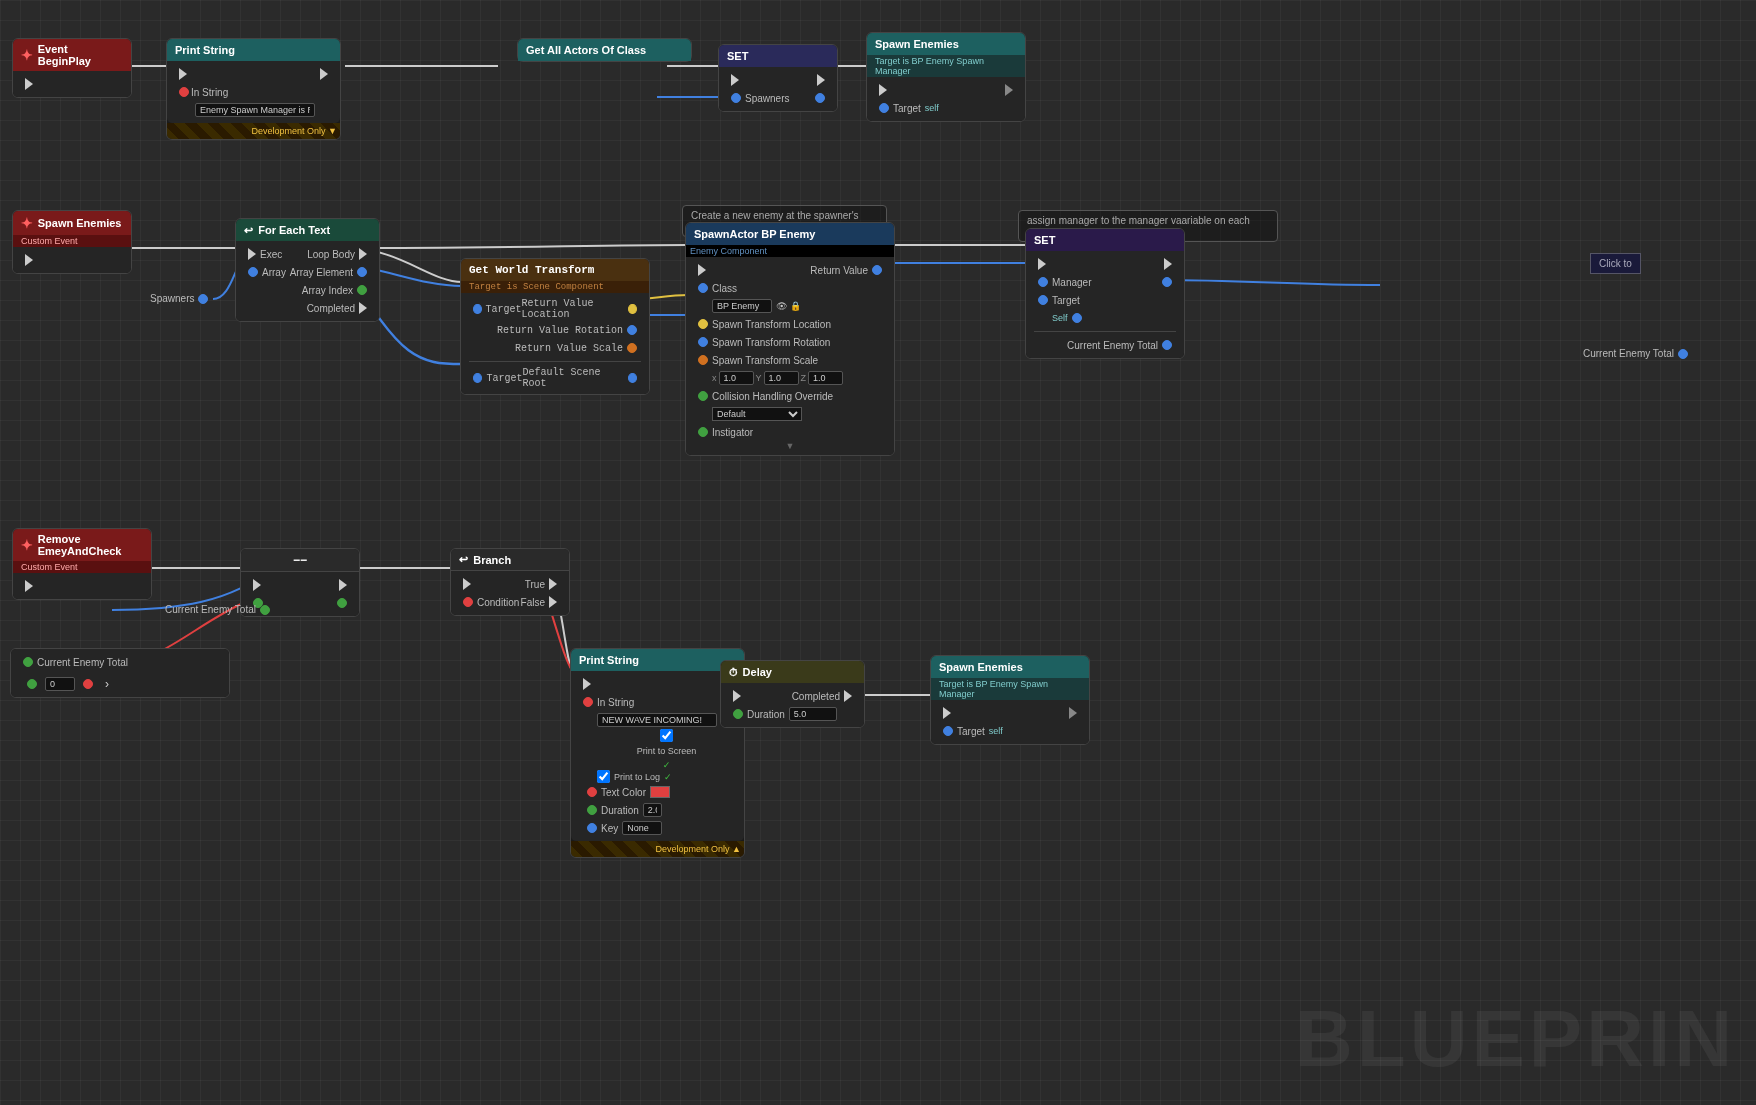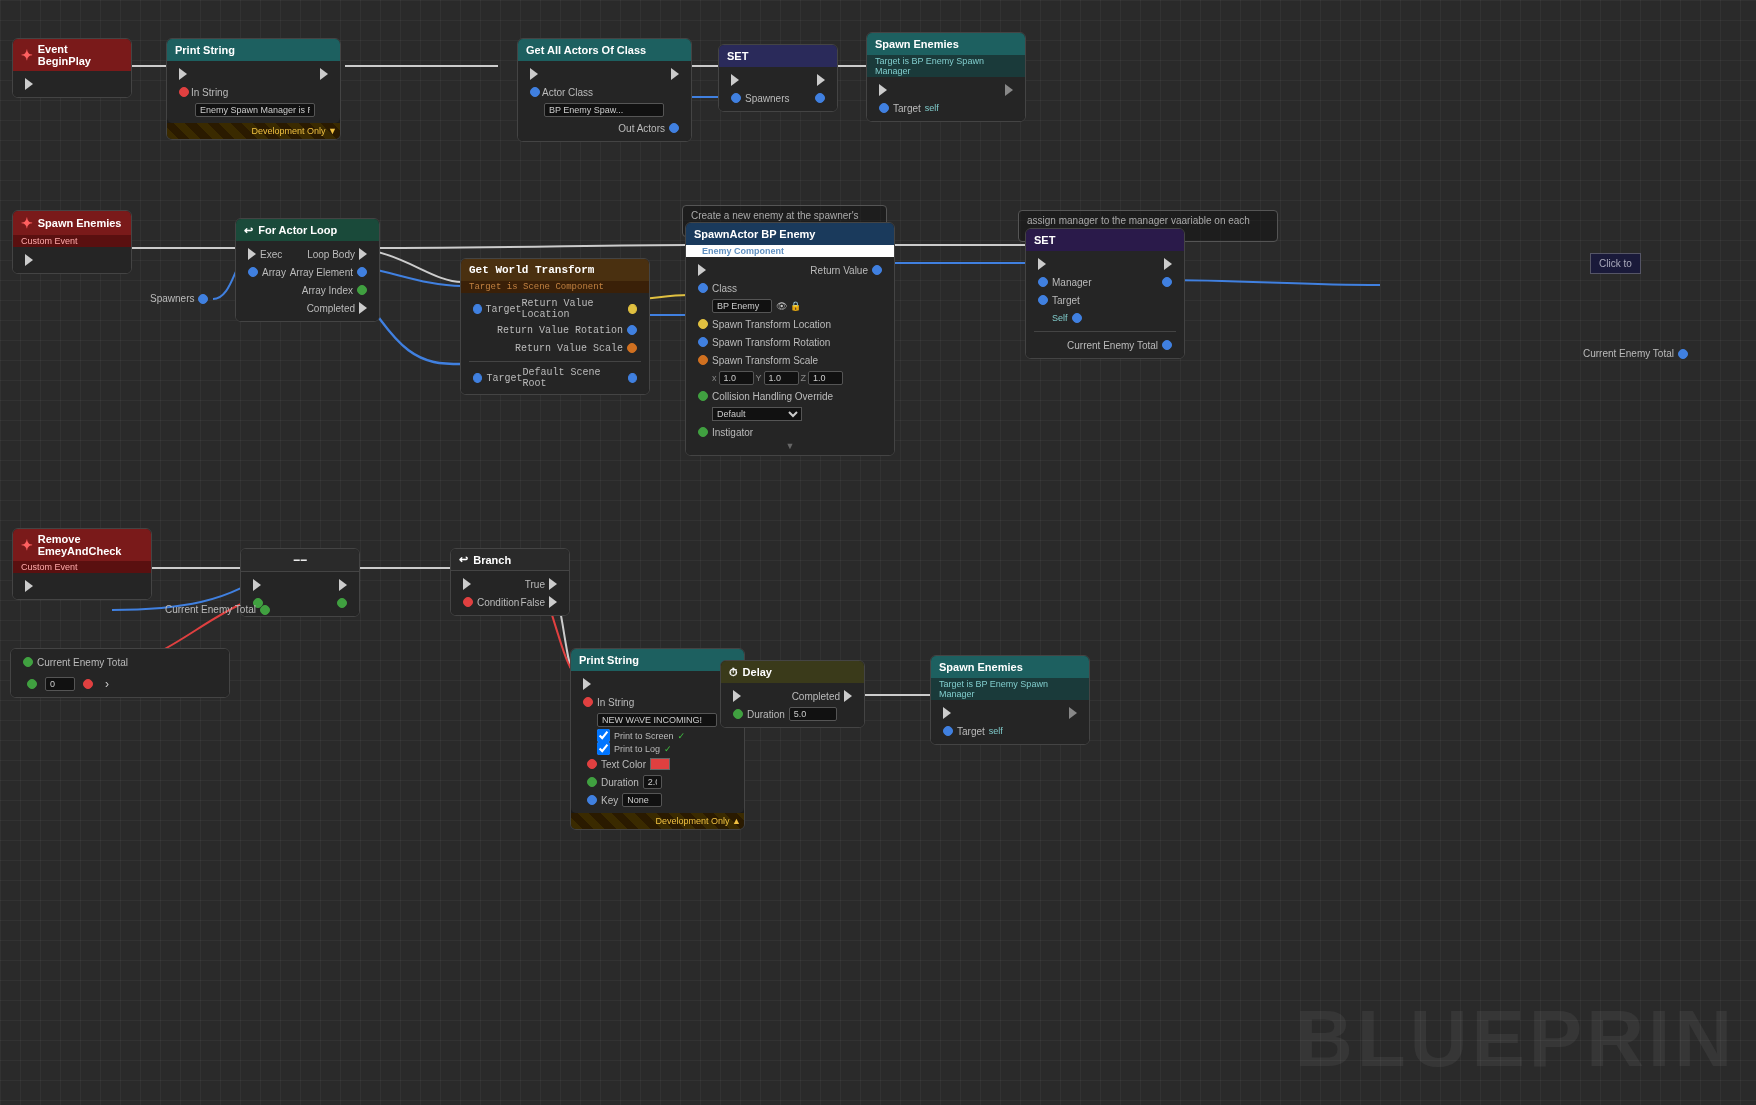--- a/index.html
+++ b/index.html
@@ -258,37 +258,20 @@
       <input class="node-input wide" value="Enemy Spawn Manager is Ready" style="">
     </div>
   </div>
   <div class="dev-warning">Development Only ▼</div>
 </div>
 
 <div class="bp-node" style="left:517px;top:38px;width:175px;">
   <div class="node-header teal">
     <span>Get All Actors Of Class</span>
   </div>
-  <div class="node-body">
-    <div class="node-row">
-      <span class="pin exec"></span>
-      <span class="pin exec-out" style="margin-left:auto;"></span>
-    </div>
-    <div class="node-row">
-      <span class="pin blue pin-left"></span>
-      <span class="pin-label">Actor Class</span>
-    </div>
-    <div class="node-row" style="padding-left:18px;">
-      <input class="node-input wide" value="BP Enemy Spaw..." style="">
-    </div>
-    <div class="node-row">
-      <span style="margin-left:auto;" class="pin-label">Out Actors</span>
-      <span class="pin blue" style="margin-left:4px;"></span>
-    </div>
-  </div>
 </div>
 
 <div class="bp-node" style="left:718px;top:44px;width:95px;">
   <div class="node-header" style="background:#2a2a5a;">
     <span>SET</span>
   </div>
   <div class="node-body">
     <div class="node-row">
       <span class="pin exec"></span>
       <span class="pin exec-out" style="margin-left:auto;"></span>
@@ -340,21 +323,21 @@
   <div class="node-body">
     <div class="node-row">
       <span class="pin exec-out"></span>
     </div>
   </div>
 </div>
 
 <div class="bp-node" style="left:235px;top:218px;width:145px;">
   <div class="node-header" style="background:#1a4a3a;">
     <span>↩</span>
-    <span>For Actor Loop</span>
+    <span>For Each Text</span>
   </div>
   <div class="node-body">
     <div class="node-row">
       <span class="pin exec"></span>
       <span class="pin-label">Exec</span>
       <span class="pin-label" style="margin-left:auto;">Loop Body</span>
       <span class="pin exec-out"></span>
     </div>
     <div class="node-row">
       <span class="pin blue"></span>
@@ -405,21 +388,21 @@
       <span class="pin-label" style="margin-left:auto;">Default Scene Root</span>
       <span class="pin blue"></span>
     </div>
   </div>
 </div>
 
 <div class="bp-node" style="left:685px;top:222px;width:210px;">
   <div class="node-header blue-spawn">
     <span>SpawnActor BP Enemy</span>
   </div>
-  <div style="background:#ffffff;font-size:9px;color:#6090c0;padding:1px 16px;font-weight:bold;">Enemy Component</div>
+  <div style="background:#000000;font-size:9px;color:#6090c0;padding:1px 4px;">Enemy Component</div>
   <div class="node-body">
     <div class="node-row">
       <span class="pin exec"></span>
       <span class="pin-label" style="margin-left:auto;text-align:right;">Return Value</span>
       <span class="pin blue"></span>
     </div>
     <div class="node-row">
       <span class="pin blue"></span>
       <span class="pin-label">Class</span>
     </div>
@@ -572,21 +555,21 @@
       <span class="pin exec"></span>
       <span class="pin exec-out" style="margin-left:auto;"></span>
     </div>
     <div class="node-row">
       <span class="pin red"></span>
       <span class="pin-label">In String</span>
     </div>
     <div class="node-row" style="padding-left:18px;">
       <input class="node-input wide" value="NEW WAVE INCOMING!" style="">
     </div>
-    <div class="checkbox-row" style="padding-left:18px;">
+    <div class="checkbox-row" style="padding-left:18px;flex-direction:column;">
       <input type="checkbox" checked="" style="">
       <span>Print to Screen</span>
       <span style="color:#40c040;">✓</span>
     </div>
     <div class="checkbox-row" style="padding-left:18px;">
       <input type="checkbox" checked="" style="">
       <span>Print to Log</span>
       <span style="color:#40c040;">✓</span>
     </div>
     <div class="node-row" style="padding-left:4px;">

